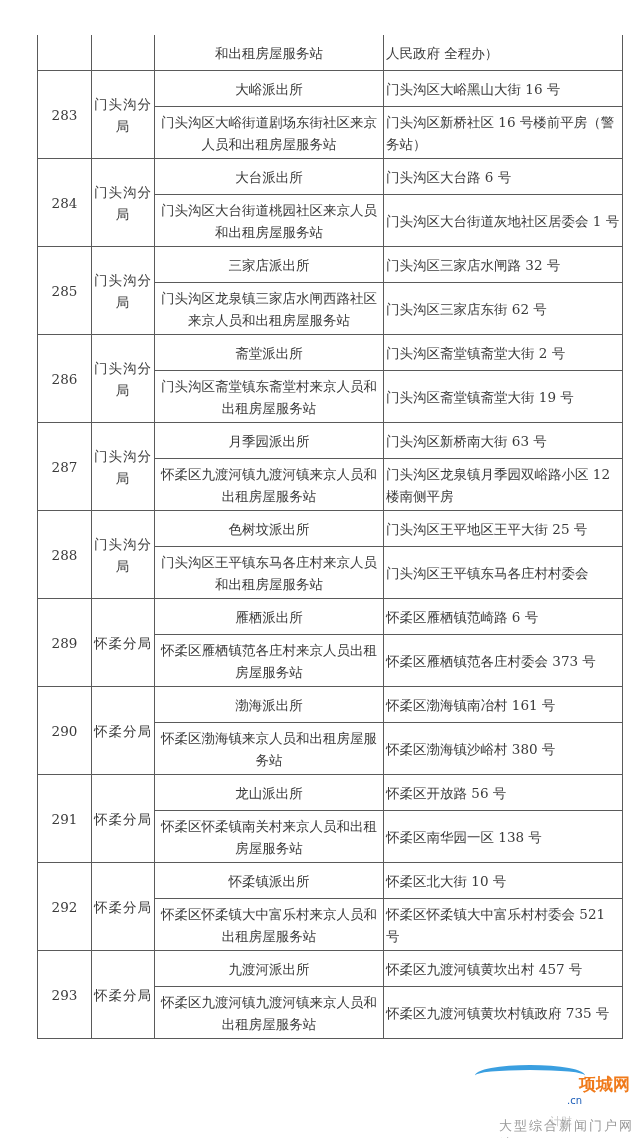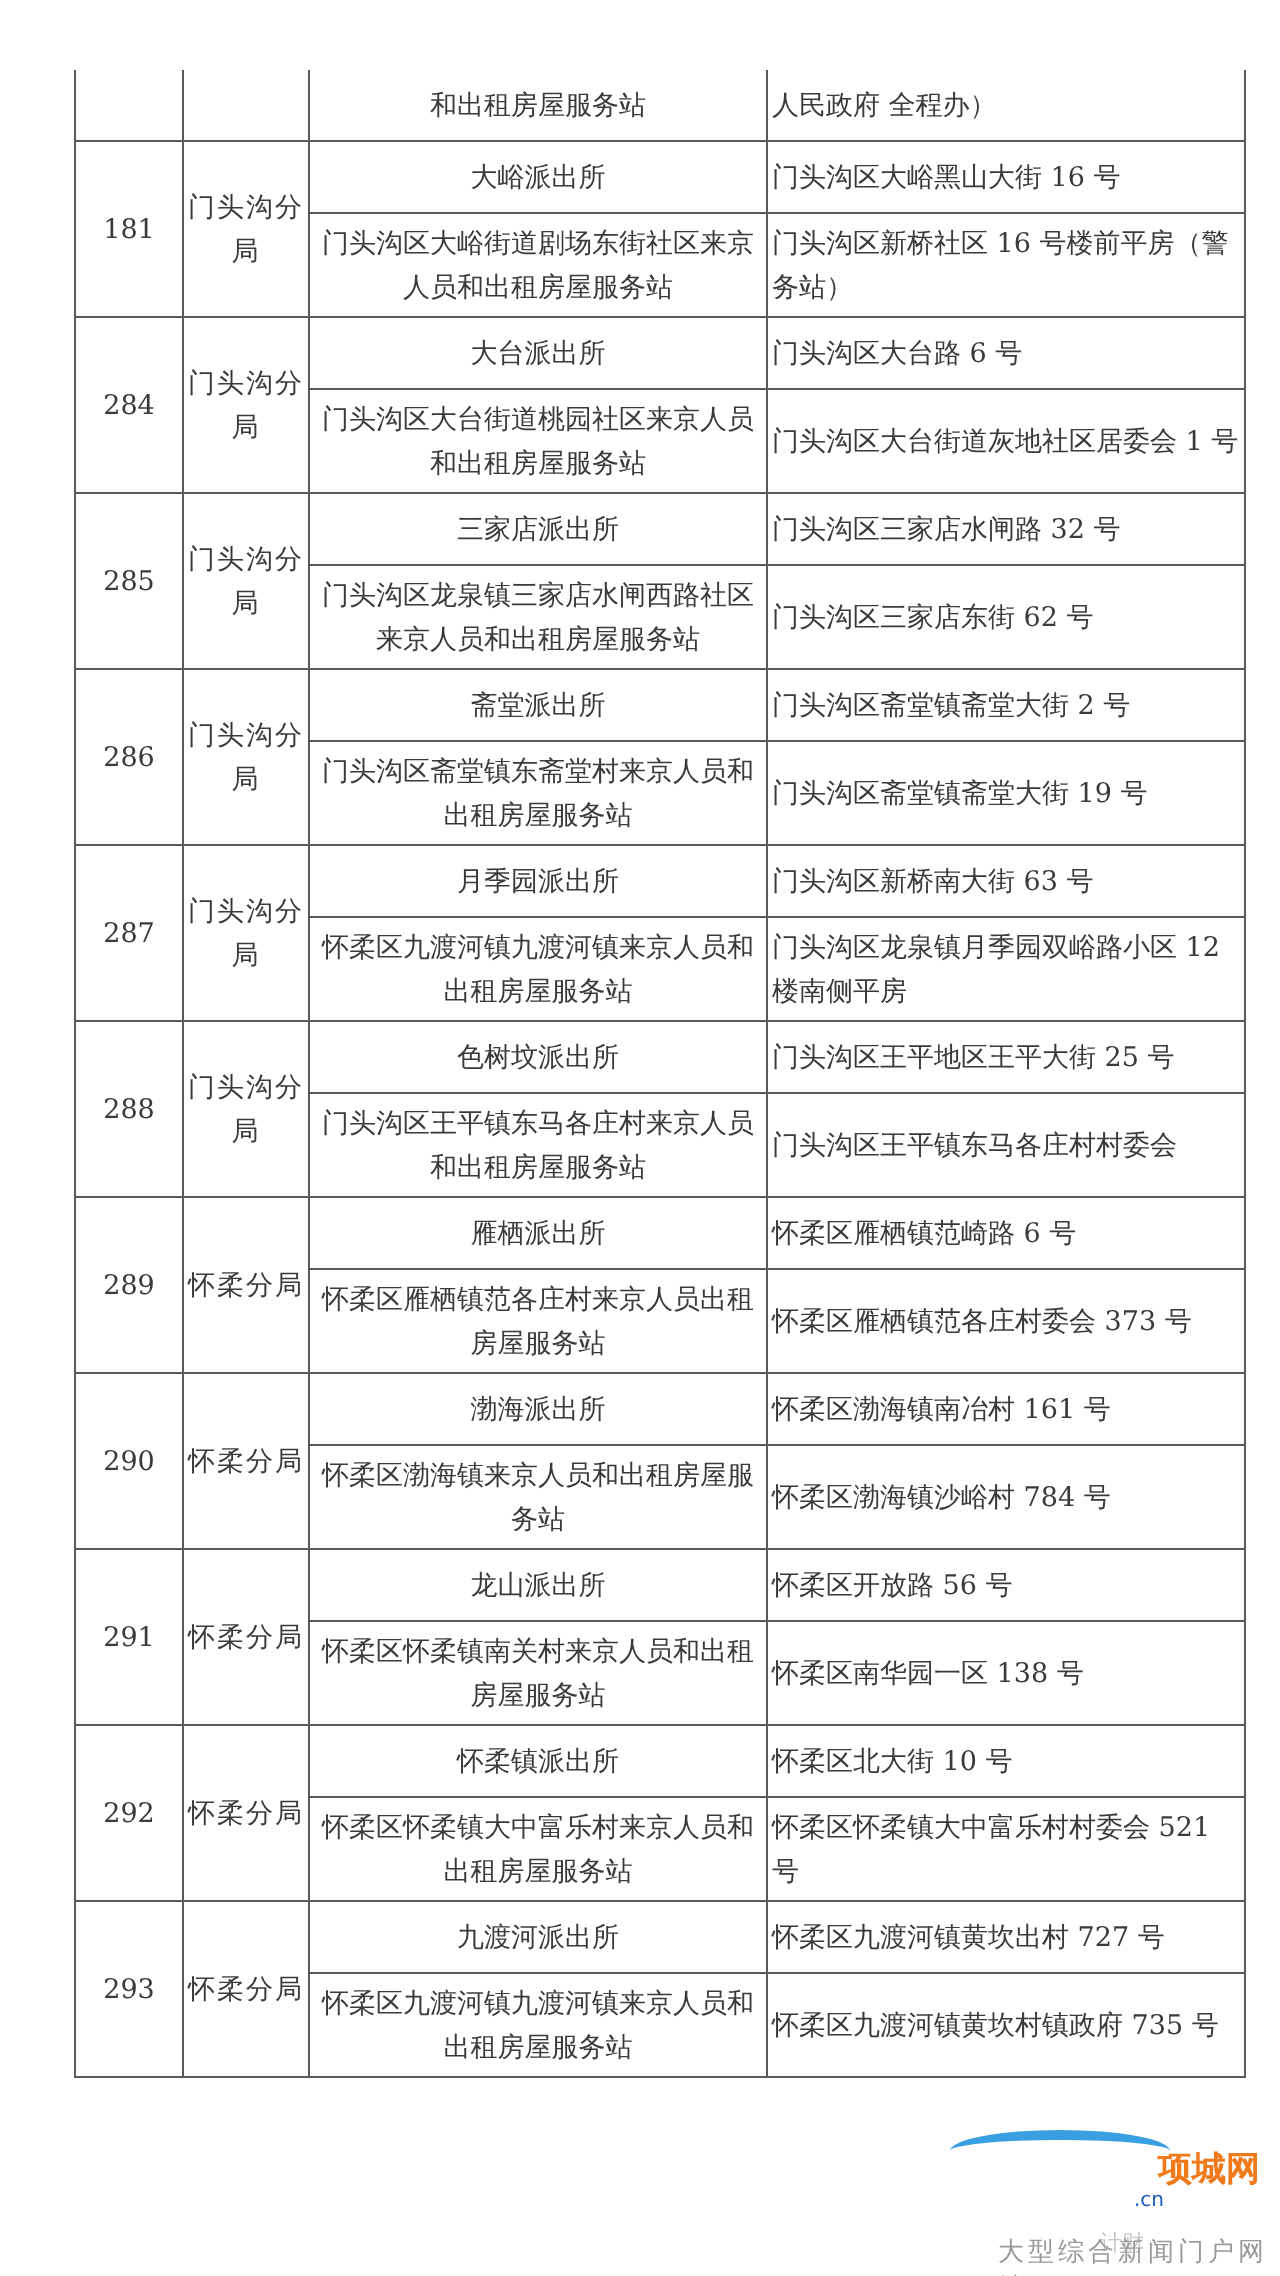--- a/index.html
+++ b/index.html
@@ -43,21 +43,21 @@
       <col class="c4">
     </colgroup>
   <tbody id="tbody">
     <tr class="first head-row">
       <td></td>
       <td></td>
       <td class="station">和出租房屋服务站</td>
       <td class="addr">人民政府 全程办）</td>
     </tr>
   <tr class="sub1">
-        <td class="num" rowspan="2">181</td>
+        <td class="num" rowspan="2">283</td>
         <td class="bureau" rowspan="2">门头沟分局</td>
         <td class="station">大峪派出所</td>
         <td class="addr">门头沟区大峪黑山大街 16 号</td>
       </tr>
       <tr class="sub2">
         <td class="station">门头沟区大峪街道剧场东街社区来京人员和出租房屋服务站</td>
         <td class="addr">门头沟区新桥社区 16 号楼前平房（警务站）</td>
       </tr>
       <tr class="sub1">
         <td class="num" rowspan="2">284</td>
@@ -120,21 +120,21 @@
         <td class="addr">怀柔区雁栖镇范各庄村委会 373 号</td>
       </tr>
       <tr class="sub1">
         <td class="num" rowspan="2">290</td>
         <td class="bureau" rowspan="2">怀柔分局</td>
         <td class="station">渤海派出所</td>
         <td class="addr">怀柔区渤海镇南冶村 161 号</td>
       </tr>
       <tr class="sub2">
         <td class="station">怀柔区渤海镇来京人员和出租房屋服务站</td>
-        <td class="addr">怀柔区渤海镇沙峪村 784 号</td>
+        <td class="addr">怀柔区渤海镇沙峪村 380 号</td>
       </tr>
       <tr class="sub1">
         <td class="num" rowspan="2">291</td>
         <td class="bureau" rowspan="2">怀柔分局</td>
         <td class="station">龙山派出所</td>
         <td class="addr">怀柔区开放路 56 号</td>
       </tr>
       <tr class="sub2">
         <td class="station">怀柔区怀柔镇南关村来京人员和出租房屋服务站</td>
         <td class="addr">怀柔区南华园一区 138 号</td>
@@ -146,21 +146,21 @@
         <td class="addr">怀柔区北大街 10 号</td>
       </tr>
       <tr class="sub2">
         <td class="station">怀柔区怀柔镇大中富乐村来京人员和出租房屋服务站</td>
         <td class="addr">怀柔区怀柔镇大中富乐村村委会 521 号</td>
       </tr>
       <tr class="sub1">
         <td class="num" rowspan="2">293</td>
         <td class="bureau" rowspan="2">怀柔分局</td>
         <td class="station">九渡河派出所</td>
-        <td class="addr">怀柔区九渡河镇黄坎出村 727 号</td>
+        <td class="addr">怀柔区九渡河镇黄坎出村 457 号</td>
       </tr>
       <tr class="sub2">
         <td class="station">怀柔区九渡河镇九渡河镇来京人员和出租房屋服务站</td>
         <td class="addr">怀柔区九渡河镇黄坎村镇政府 735 号</td>
       </tr>
     </tbody>
 </table>
 
 <div class="watermark">
   <div class="logo-swoosh"></div>

